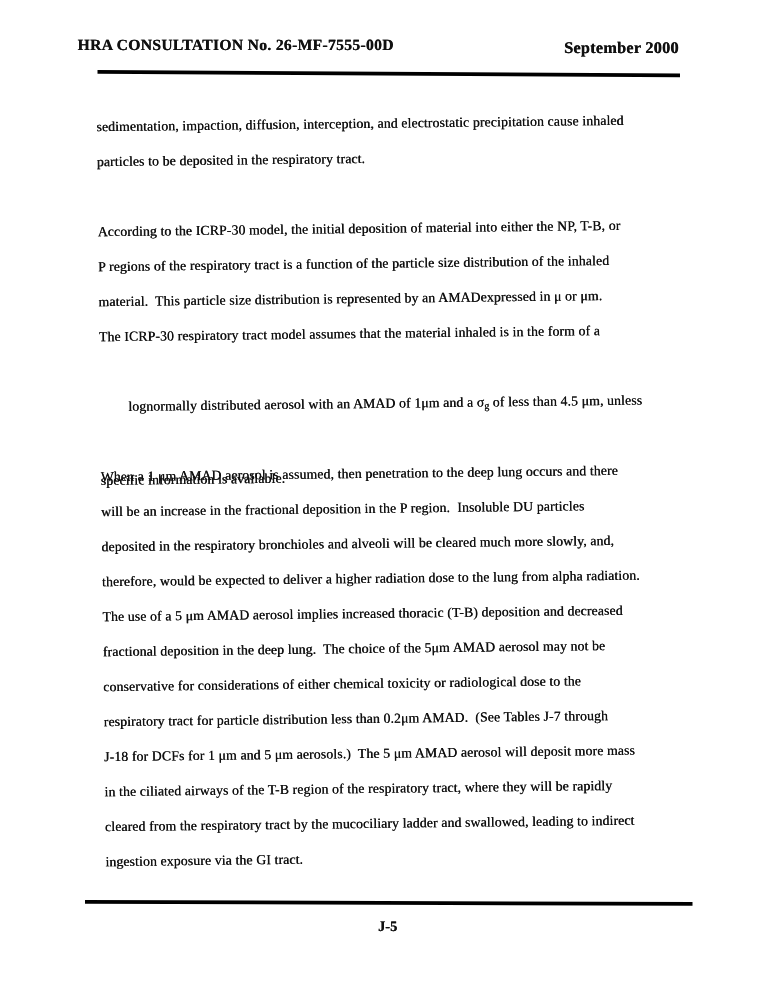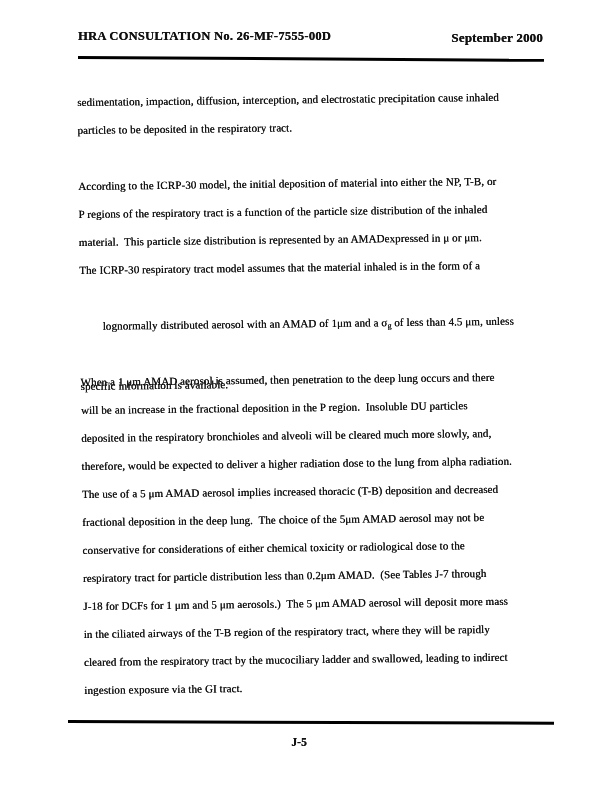--- a/index.html
+++ b/index.html
@@ -15,21 +15,21 @@
     overflow: hidden;
     font-family: "Liberation Serif", "DejaVu Serif", serif;
     color: #111111;
   }
   
   .page * {
     text-shadow: 0.25px 0 0 currentColor;
   }
   .header-left {
     position: absolute;
-    left: 78px;
+    left: 62px;
     top: 29px;
     font-size: 12.5px;
     font-weight: bold;
     letter-spacing: 0.25px;
     white-space: pre;
   }
   .header-right {
     position: absolute;
     right: 68px;
     top: 30px;
@@ -81,21 +81,21 @@
     left: 68px;
     top: 720px;
     width: 486px;
     height: 2.5px;
     background: #000000;
     transform: rotate(0.2deg);
     transform-origin: left center;
   }
   .page-number {
     position: absolute;
-    left: 0;
+    left: 11px;
     top: 736px;
     width: 598px;
     text-align: center;
     font-size: 11.5px;
     font-weight: bold;
     white-space: pre;
   }
 </style>
 </head>
 <body>

